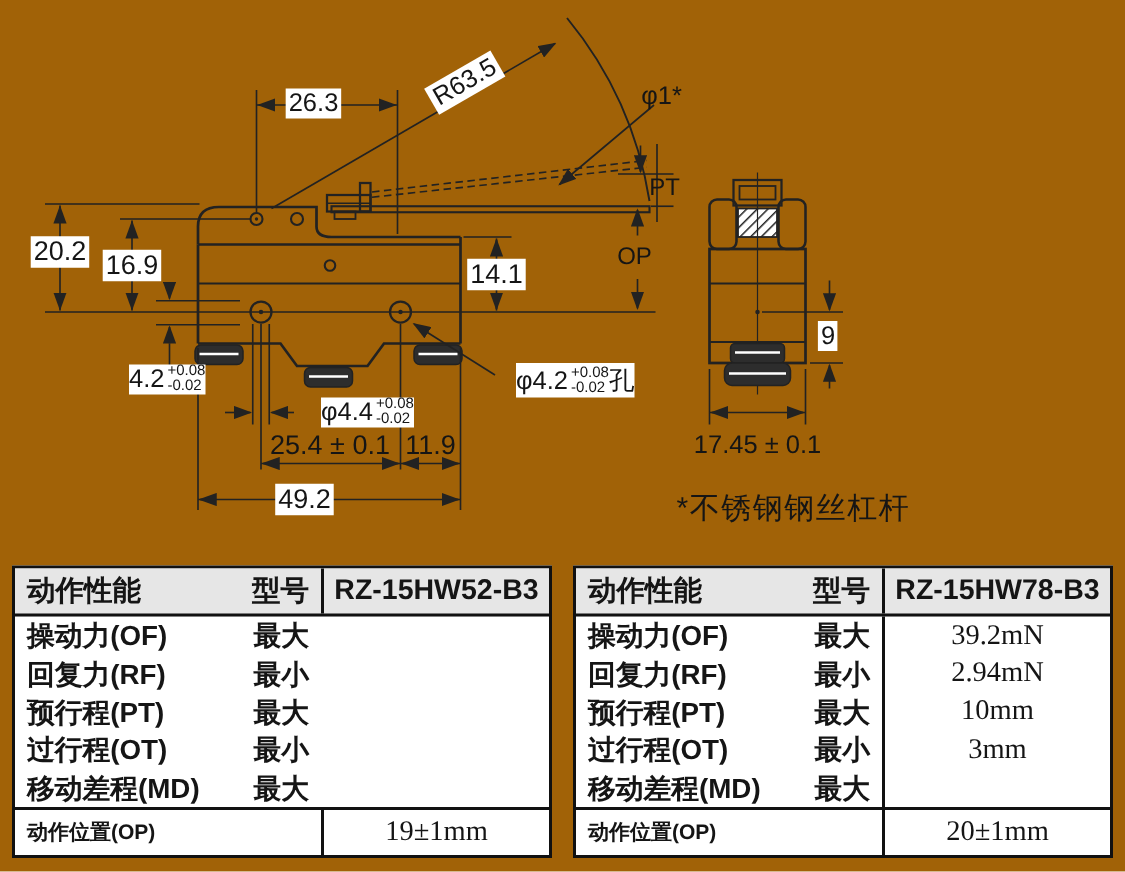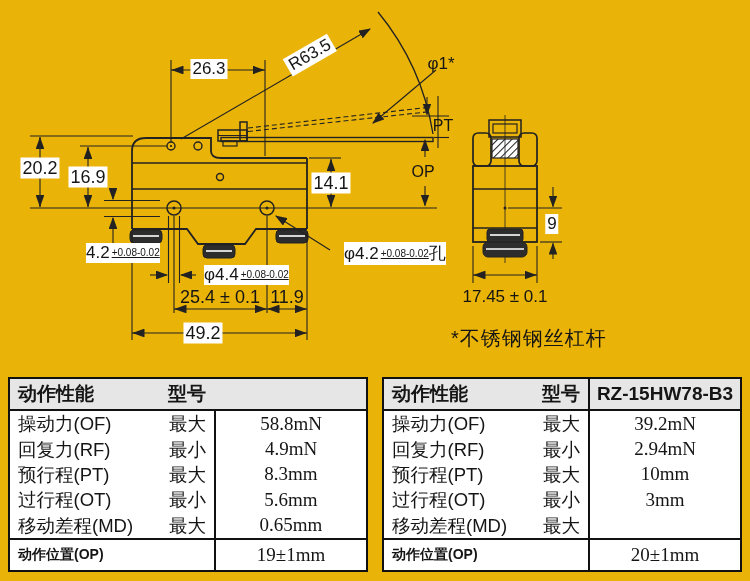--- a/index.html
+++ b/index.html
@@ -1,44 +1,44 @@
 <!DOCTYPE html>
 <html><head>
 <meta charset="utf-8">
 <style>
   html,body{margin:0;padding:0;background:#fff;}
-  #page{position:relative;width:750px;height:581px;background:#eab308;overflow:hidden;
+  #page{position:relative;width:750px;height:581px;background:#a16207;overflow:hidden;
         font-family:"Liberation Sans",sans-serif;color:#151515;}
   #drawing{position:absolute;left:0;top:0;width:750px;height:368px;}
   #drawing svg{position:absolute;left:0;top:0;}
   .dlabel{position:absolute;transform:translate(-50%,-50%);white-space:nowrap;
           font-family:"Liberation Sans",sans-serif;color:#151515;font-size:17px;}
   .bg{background:#fff;padding:0 2px;}
   .fs18{font-size:18px;}
   .fs16{font-size:16px;}
   .rot{transform:translate(-50%,-50%) rotate(-30deg);background:#fff;padding:0 3px;}
   .anchored{transform:none;margin-left:12px;}
   .dimrow{display:flex;align-items:center;font-size:17px;background:#fff;}
-  .tolstack{display:inline-flex;font-size:10px;line-height:10px;
-            margin-left:2px;letter-spacing:0;text-decoration:underline;}
+  .tolstack{display:inline-flex;flex-direction:column;font-size:10px;line-height:10px;
+            margin-left:2px;letter-spacing:0;}
   .note{font-size:20px;letter-spacing:1px;}
 
   
   .tbl{position:absolute;top:377px;width:360px;background:#fff;border:2.5px solid #111;
        box-sizing:border-box;}
   .tbl-header{height:30px;background:#e6e6e6;border-bottom:2.5px solid #111;display:flex;}
   .hcell-l{width:204px;display:flex;justify-content:space-between;align-items:center;
            padding:0 8px;font-weight:bold;font-size:19px;box-sizing:border-box;}
   .hcell-r{flex:1;border-left:2.5px solid #111;display:flex;align-items:center;
            justify-content:center;font-weight:bold;font-size:19px;}
   .tbl-body{display:flex;}
   .bcol-l{width:204px;box-sizing:border-box;}
   .bcol-r{flex:1;border-left:2.5px solid #111;}
   .brow{height:25.4px;display:flex;justify-content:space-between;align-items:center;
-        padding:0 8px;font-weight:normal;font-size:18.5px;}
+        padding:0 8px;font-weight:bold;font-size:18.5px;}
   .vrow{height:25.4px;display:flex;align-items:center;justify-content:center;
         font-family:"Liberation Serif",serif;font-size:19px;}
   .tbl-footer{height:30px;border-top:2.5px solid #111;display:flex;}
   .fcell-l{width:204px;display:flex;align-items:center;padding:0 8px;font-weight:bold;
            font-size:14px;box-sizing:border-box;}
   .fcell-r{flex:1;border-left:2.5px solid #111;display:flex;align-items:center;
            justify-content:center;font-family:"Liberation Serif",serif;font-size:19px;}
 </style>
 </head>
 <body>
@@ -200,21 +200,21 @@
     <div class="dlabel bg fs18" style="left:331px;top:183px">14.1</div>
 
     <div class="dimrow anchored dlabel" style="left:74px;top:243px">
       <span>4.2</span>
       <span class="tolstack">
         <span>+0.08</span>
         <span>-0.02</span>
       </span>
     </div>
 
-    <div class="dimrow anchored dlabel" style="left:192px;top:265px">
+    <div class="dimrow anchored dlabel" style="left:202px;top:265px">
       <span>φ4.4</span>
       <span class="tolstack">
         <span>+0.08</span>
         <span>-0.02</span>
       </span>
     </div>
 
     <div class="dimrow anchored dlabel" style="left:332px;top:242px">
       <span>φ4.2</span>
       <span class="tolstack">
@@ -231,20 +231,21 @@
     <div class="dlabel" style="left:505px;top:297px">17.45 ± 0.1</div>
     <div class="dlabel anchored note" style="left:439px;top:325px">*不锈钢钢丝杠杆</div>
   </div>
 
   <div class="tbl" style="left:8px">
     <div class="tbl-header">
       <div class="hcell-l">
         <span>动作性能</span>
         <span>型号</span>
       </div>
+      <div class="hcell-r">RZ-15HW52-B3</div>
     </div>
     <div class="tbl-body">
       <div class="bcol-l">
         <div class="brow">
           <span>操动力(OF)</span>
             <span>最大</span>
         </div>
         <div class="brow">
           <span>回复力(RF)</span>
             <span>最小</span>
@@ -254,27 +255,20 @@
             <span>最大</span>
         </div>
         <div class="brow">
           <span>过行程(OT)</span>
             <span>最小</span>
         </div>
         <div class="brow">
           <span>移动差程(MD)</span>
             <span>最大</span>
         </div>
-      </div>
-      <div class="bcol-r">
-        <div class="vrow">58.8mN</div>
-        <div class="vrow">4.9mN</div>
-        <div class="vrow">8.3mm</div>
-        <div class="vrow">5.6mm</div>
-        <div class="vrow">0.65mm</div>
       </div>
     </div>
     <div class="tbl-footer">
       <div class="fcell-l">动作位置(OP)</div>
       <div class="fcell-r">19±1mm</div>
     </div>
   </div>
 
   <div class="tbl" style="left:382px">
     <div class="tbl-header">

